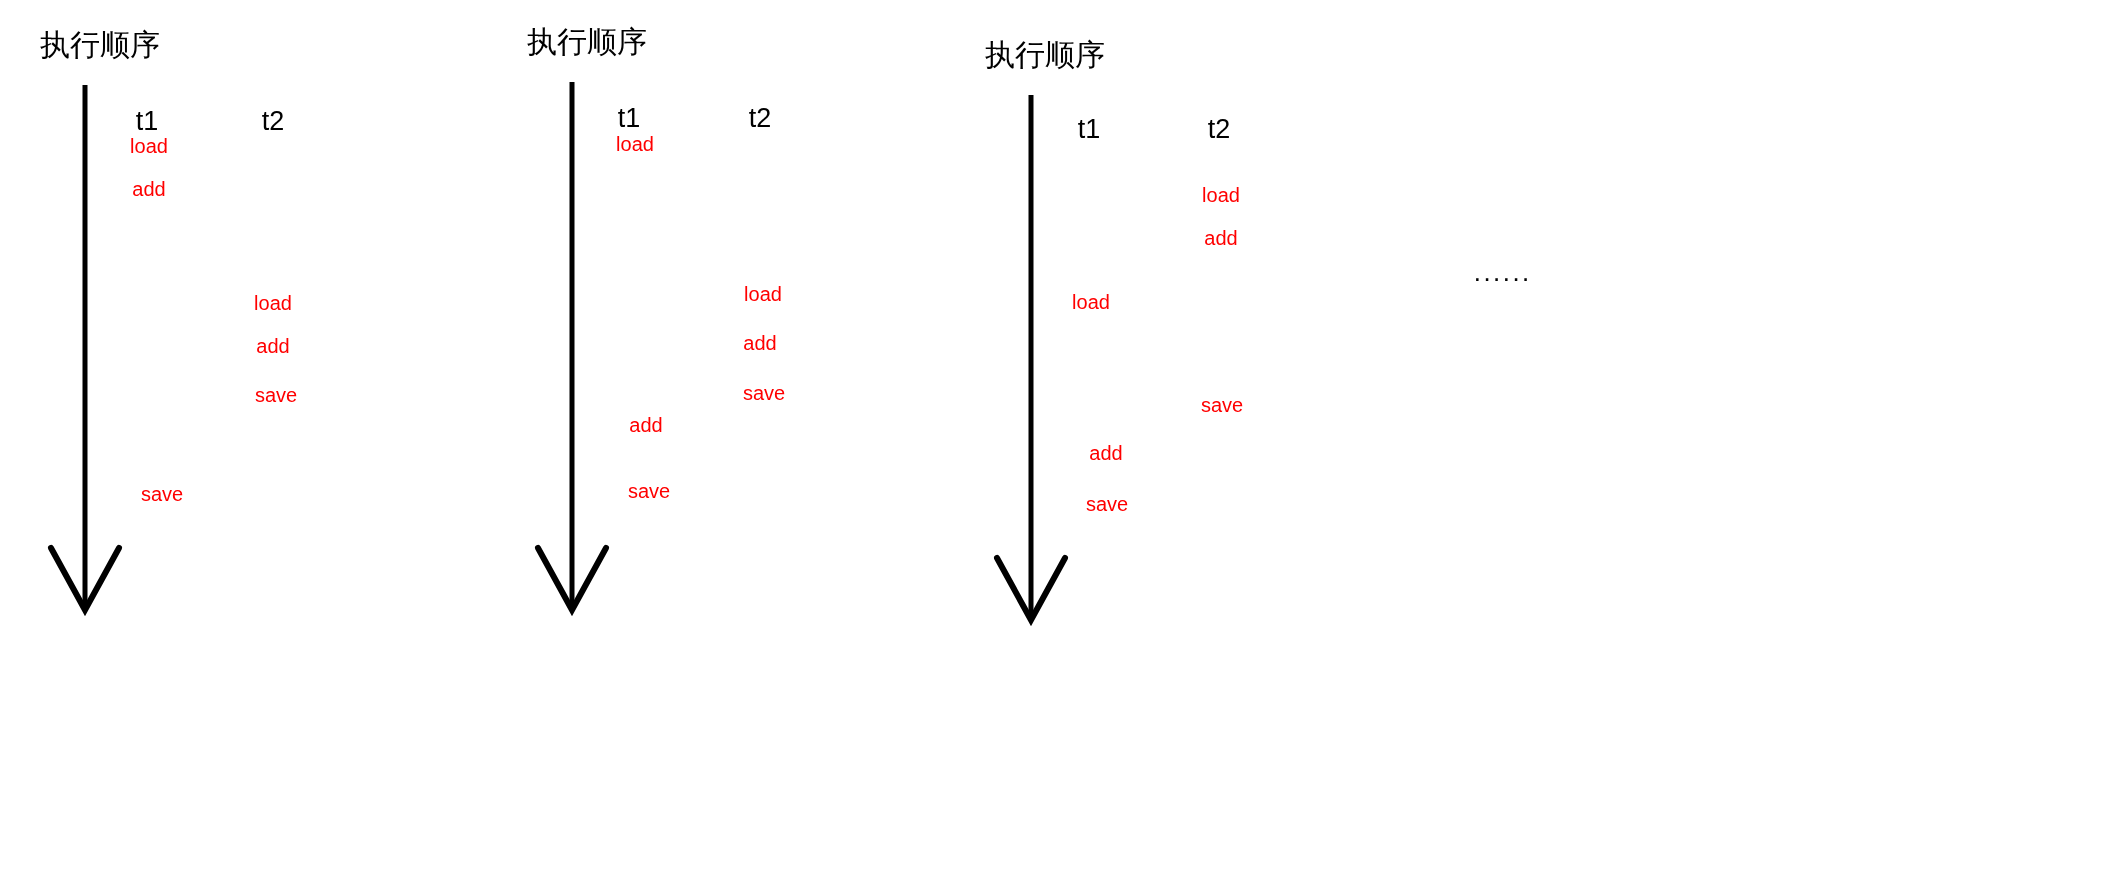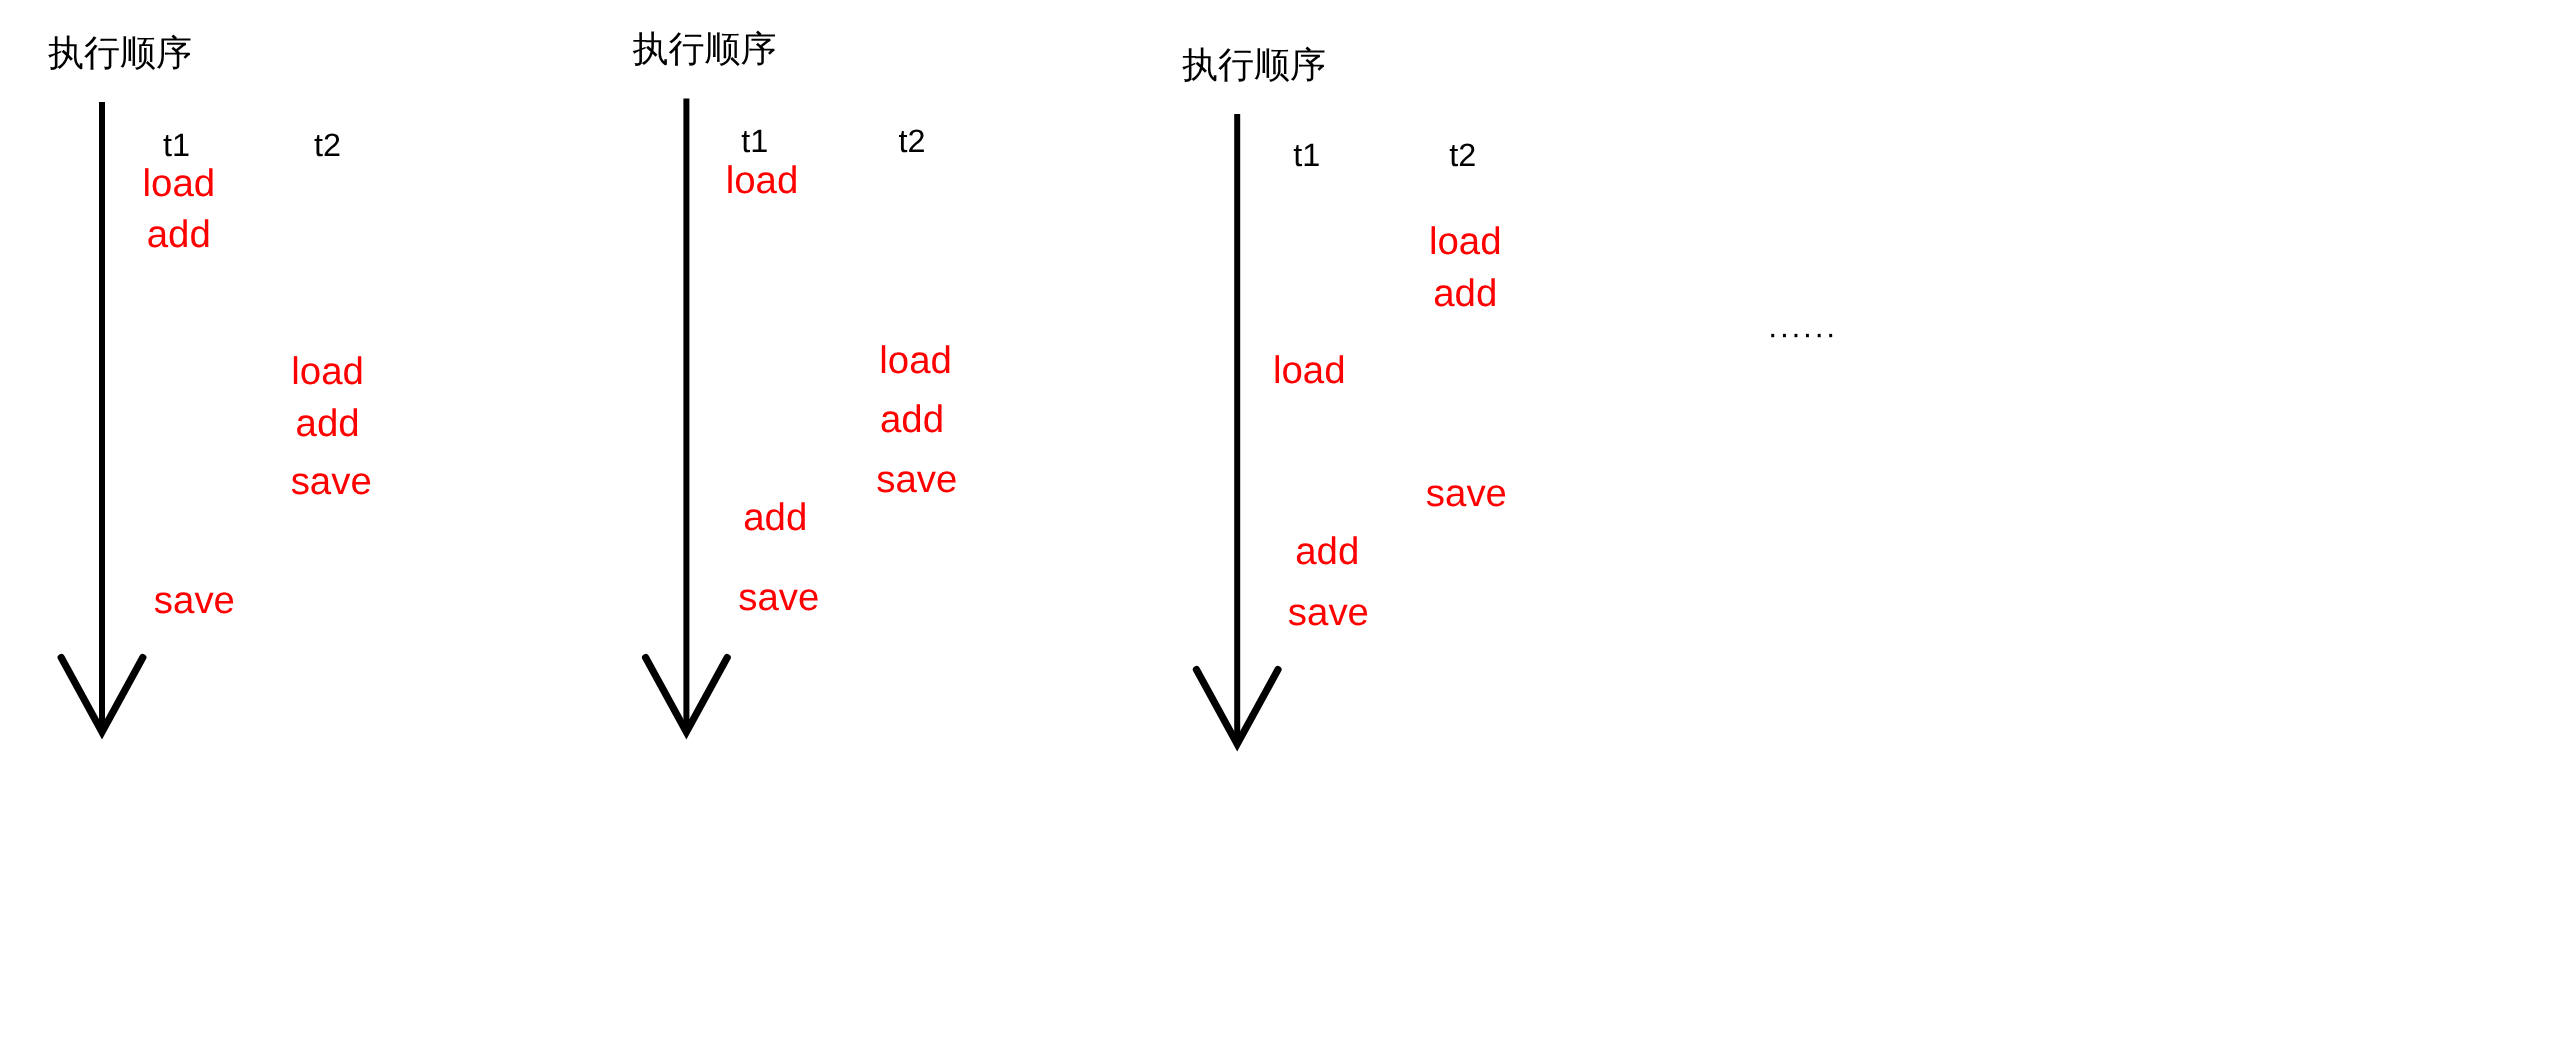--- a/index.html
+++ b/index.html
@@ -37,21 +37,21 @@
     color: #000000;
     font-size: 27px;
     line-height: 1;
     white-space: nowrap;
     transform: translateX(-50%);
     margin-top: 24px;
   }
   .op {
     position: absolute;
     color: #ff0000;
-    font-size: 32px;
+    font-size: 20px;
     line-height: 1;
     white-space: nowrap;
     transform: translateX(-50%);
   }
   .arrow-svg {
     position: absolute;
     overflow: visible;
   }
   .ellipsis {
     position: absolute;

